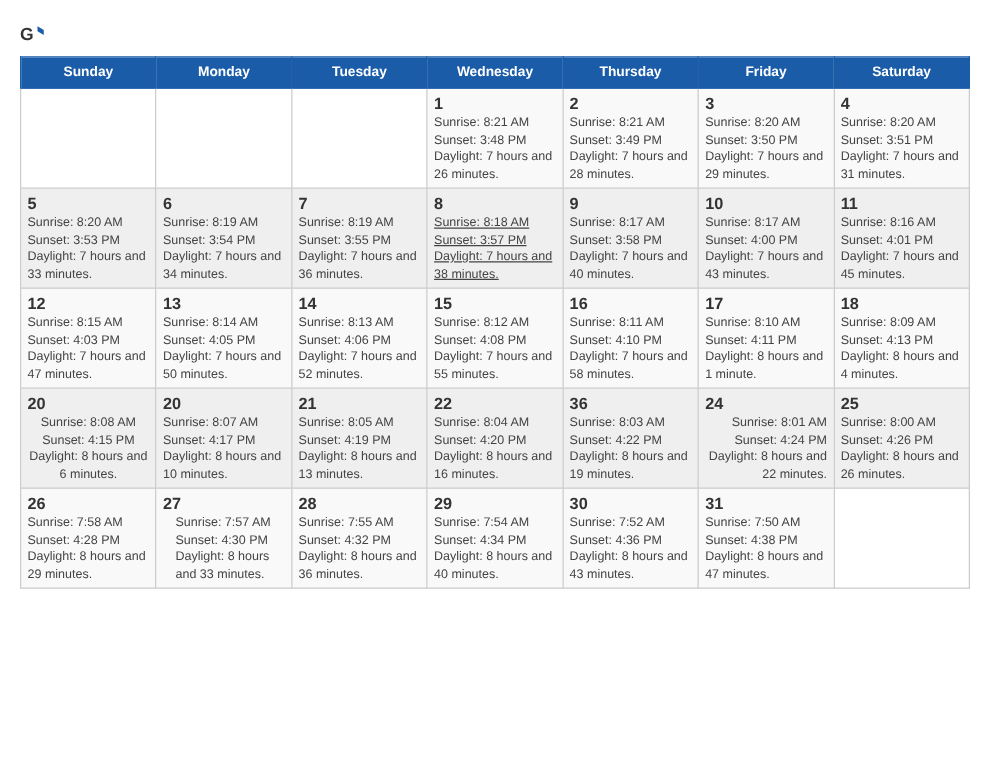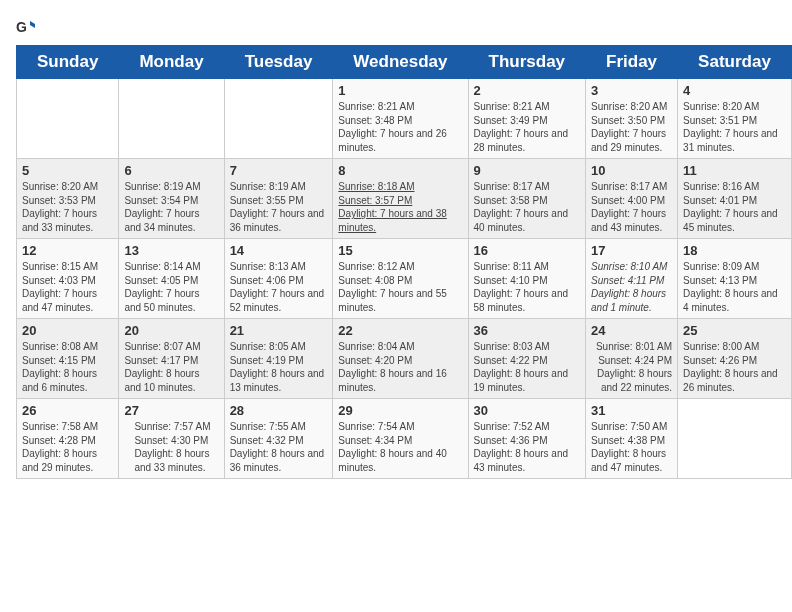--- a/index.html
+++ b/index.html
@@ -38,21 +38,21 @@
       color: #555;
     }
     .calendar-table {
       width: 100%;
       border-collapse: collapse;
       border: 1px solid #ccc;
     }
     .calendar-table th {
       background-color: #1a5ca8;
       color: #fff;
-      font-size: 17px;
+      font-size: 11px;
       padding: 6px 20px;
       text-align: center;
       border: 1px solid #1a5ca8;
     }
     .calendar-table td {
       vertical-align: top;
       border: 1px solid #ccc;
       padding: 4px 5px;
       width: calc(100% / 7);
       height: 80px;
@@ -213,35 +213,35 @@
 Daylight: 7 hours and 55 minutes.</div>
         </td>
         <td>
           <span class="day-number">16</span>
           <div class="day-info" style="white-space: pre-line;">Sunrise: 8:11 AM
 Sunset: 4:10 PM
 Daylight: 7 hours and 58 minutes.</div>
         </td>
         <td>
           <span class="day-number">17</span>
-          <div class="day-info" style="white-space: pre-line; font-style: italic;">Sunrise: 8:10 AM
+          <div class="day-info" style="white-space: pre-line;">Sunrise: 8:10 AM
 Sunset: 4:11 PM
 Daylight: 8 hours and 1 minute.</div>
         </td>
         <td>
           <span class="day-number">18</span>
           <div class="day-info" style="white-space: pre-line;">Sunrise: 8:09 AM
 Sunset: 4:13 PM
 Daylight: 8 hours and 4 minutes.</div>
         </td>
       </tr>
       <tr>
         <td>
           <span class="day-number">20</span>
-          <div class="day-info" style="white-space: pre-line;">Sunrise: 8:08 AM
+          <div class="day-info" style="white-space: pre-line; text-align: center;">Sunrise: 8:08 AM
 Sunset: 4:15 PM
 Daylight: 8 hours and 6 minutes.</div>
         </td>
         <td>
           <span class="day-number">20</span>
           <div class="day-info" style="white-space: pre-line;">Sunrise: 8:07 AM
 Sunset: 4:17 PM
 Daylight: 8 hours and 10 minutes.</div>
         </td>
         <td>

